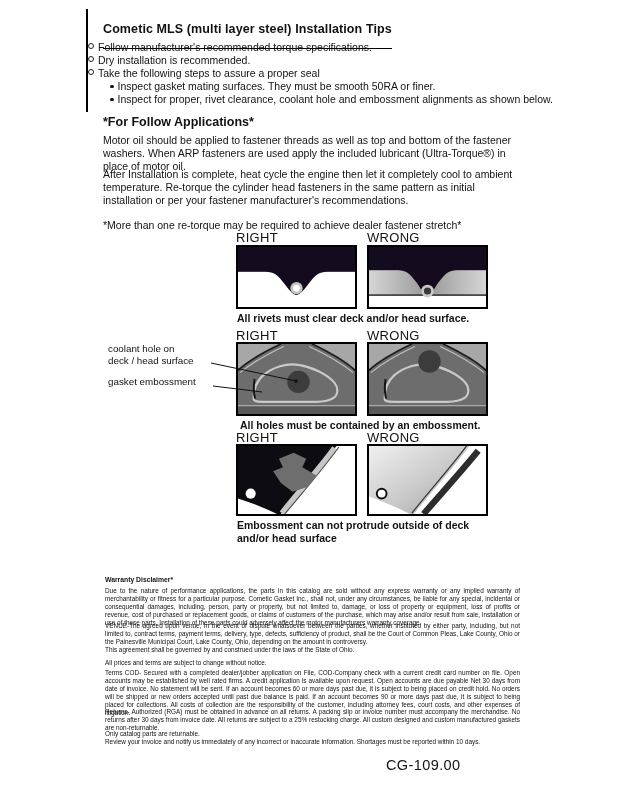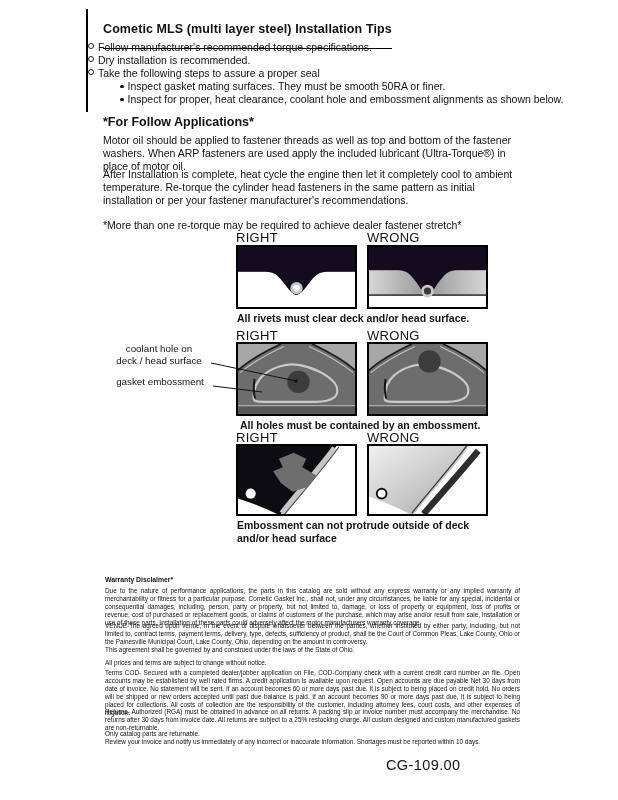--- a/index.html
+++ b/index.html
@@ -7,28 +7,28 @@
         font-family:"Liberation Sans",sans-serif;color:#121212;overflow:hidden;margin:0 auto;}
   .abs{position:absolute;}
   .rule-v{position:absolute;width:1.5px;background:#000;}
   .doc-title{font-size:12.5px;font-weight:bold;display:inline-block;
              border-bottom:1.6px solid #000;padding-bottom:12px;letter-spacing:.1px;}
   .brow{font-size:10.5px;line-height:13px;white-space:nowrap;}
   .obul{display:inline-block;width:4px;height:4px;border:1px solid #222;border-radius:50%;
         margin-right:4px;vertical-align:2px;}
   .fbul{display:inline-block;width:3.5px;height:3.5px;background:#111;border-radius:50%;
         margin-right:4px;vertical-align:2px;}
-  .indent{margin-left:32px;}
+  .indent{margin-left:22px;}
   .h2{font-size:12.5px;font-weight:bold;}
   .body-p{font-size:10.5px;line-height:13.2px;}
   .rw-label{font-size:13px;letter-spacing:.3px;width:121px;}
   .panel{position:absolute;width:121px;border:2px solid #000;box-sizing:border-box;background:#fff;}
   .panel svg{display:block;width:100%;height:100%;}
   .cap{font-size:10.5px;font-weight:bold;line-height:12.5px;}
-  .callout{font-size:9.8px;line-height:11.5px;text-align:center;white-space:pre-line;}
+  .callout{font-size:9.8px;line-height:11.5px;text-align:left;white-space:pre-line;}
   .legal{font-size:6.4px;line-height:8.1px;width:415px;text-align:justify;}
   .legal-h{font-size:6.8px;font-weight:bold;}
   .preline{white-space:pre-line;}
   .doc-code{font-size:14.5px;letter-spacing:.4px;}
 </style>
 </head>
 <body>
 
 <div class="page">
 
@@ -36,21 +36,21 @@
 
   <div class="abs" style="left:103px;top:19px;">
     <span class="doc-title">Cometic MLS (multi layer steel) Installation Tips</span>
   </div>
 
   <div class="abs" style="left:88px;top:41px;">
     <div class="brow"><span class="obul"></span><span>Follow manufacturer's recommended torque specifications.</span></div>
     <div class="brow"><span class="obul"></span><span>Dry installation is recommended.</span></div>
     <div class="brow"><span class="obul"></span><span>Take the following steps to assure a proper seal</span></div>
     <div class="brow indent"><span class="fbul"></span><span>Inspect gasket mating surfaces.  They must be smooth 50RA or finer.</span></div>
-    <div class="brow indent"><span class="fbul"></span><span>Inspect for proper, heat clearance, coolant hole and embossment alignments as shown below.</span></div>
+    <div class="brow indent"><span class="fbul"></span><span>Inspect for proper, rivet clearance, coolant hole and embossment alignments as shown below.</span></div>
   </div>
 
   <div class="abs h2" style="left:103px;top:115px;">*For Follow Applications*</div>
   <div class="abs body-p" style="left:103px;top:134px;width:424px;">Motor oil should be applied to fastener threads as well as top and bottom of the fastener washers. When ARP fasteners are used apply the included lubricant (Ultra-Torque®) in place of motor oil.</div>
   <div class="abs body-p" style="left:103px;top:168px;width:424px;">After Installation is complete, heat cycle the engine then let it completely cool to ambient temperature. Re-torque the cylinder head fasteners in the same pattern as initial installation or per your fastener manufacturer's recommendations.</div>
   <div class="abs body-p" style="left:103px;top:219px;width:440px;">*More than one re-torque may be required to achieve dealer fastener stretch*</div>
 
   <div class="abs rw-label" style="left:236px;top:230px;">RIGHT</div>
   <div class="abs rw-label" style="left:367px;top:230px;">WRONG</div>
 

